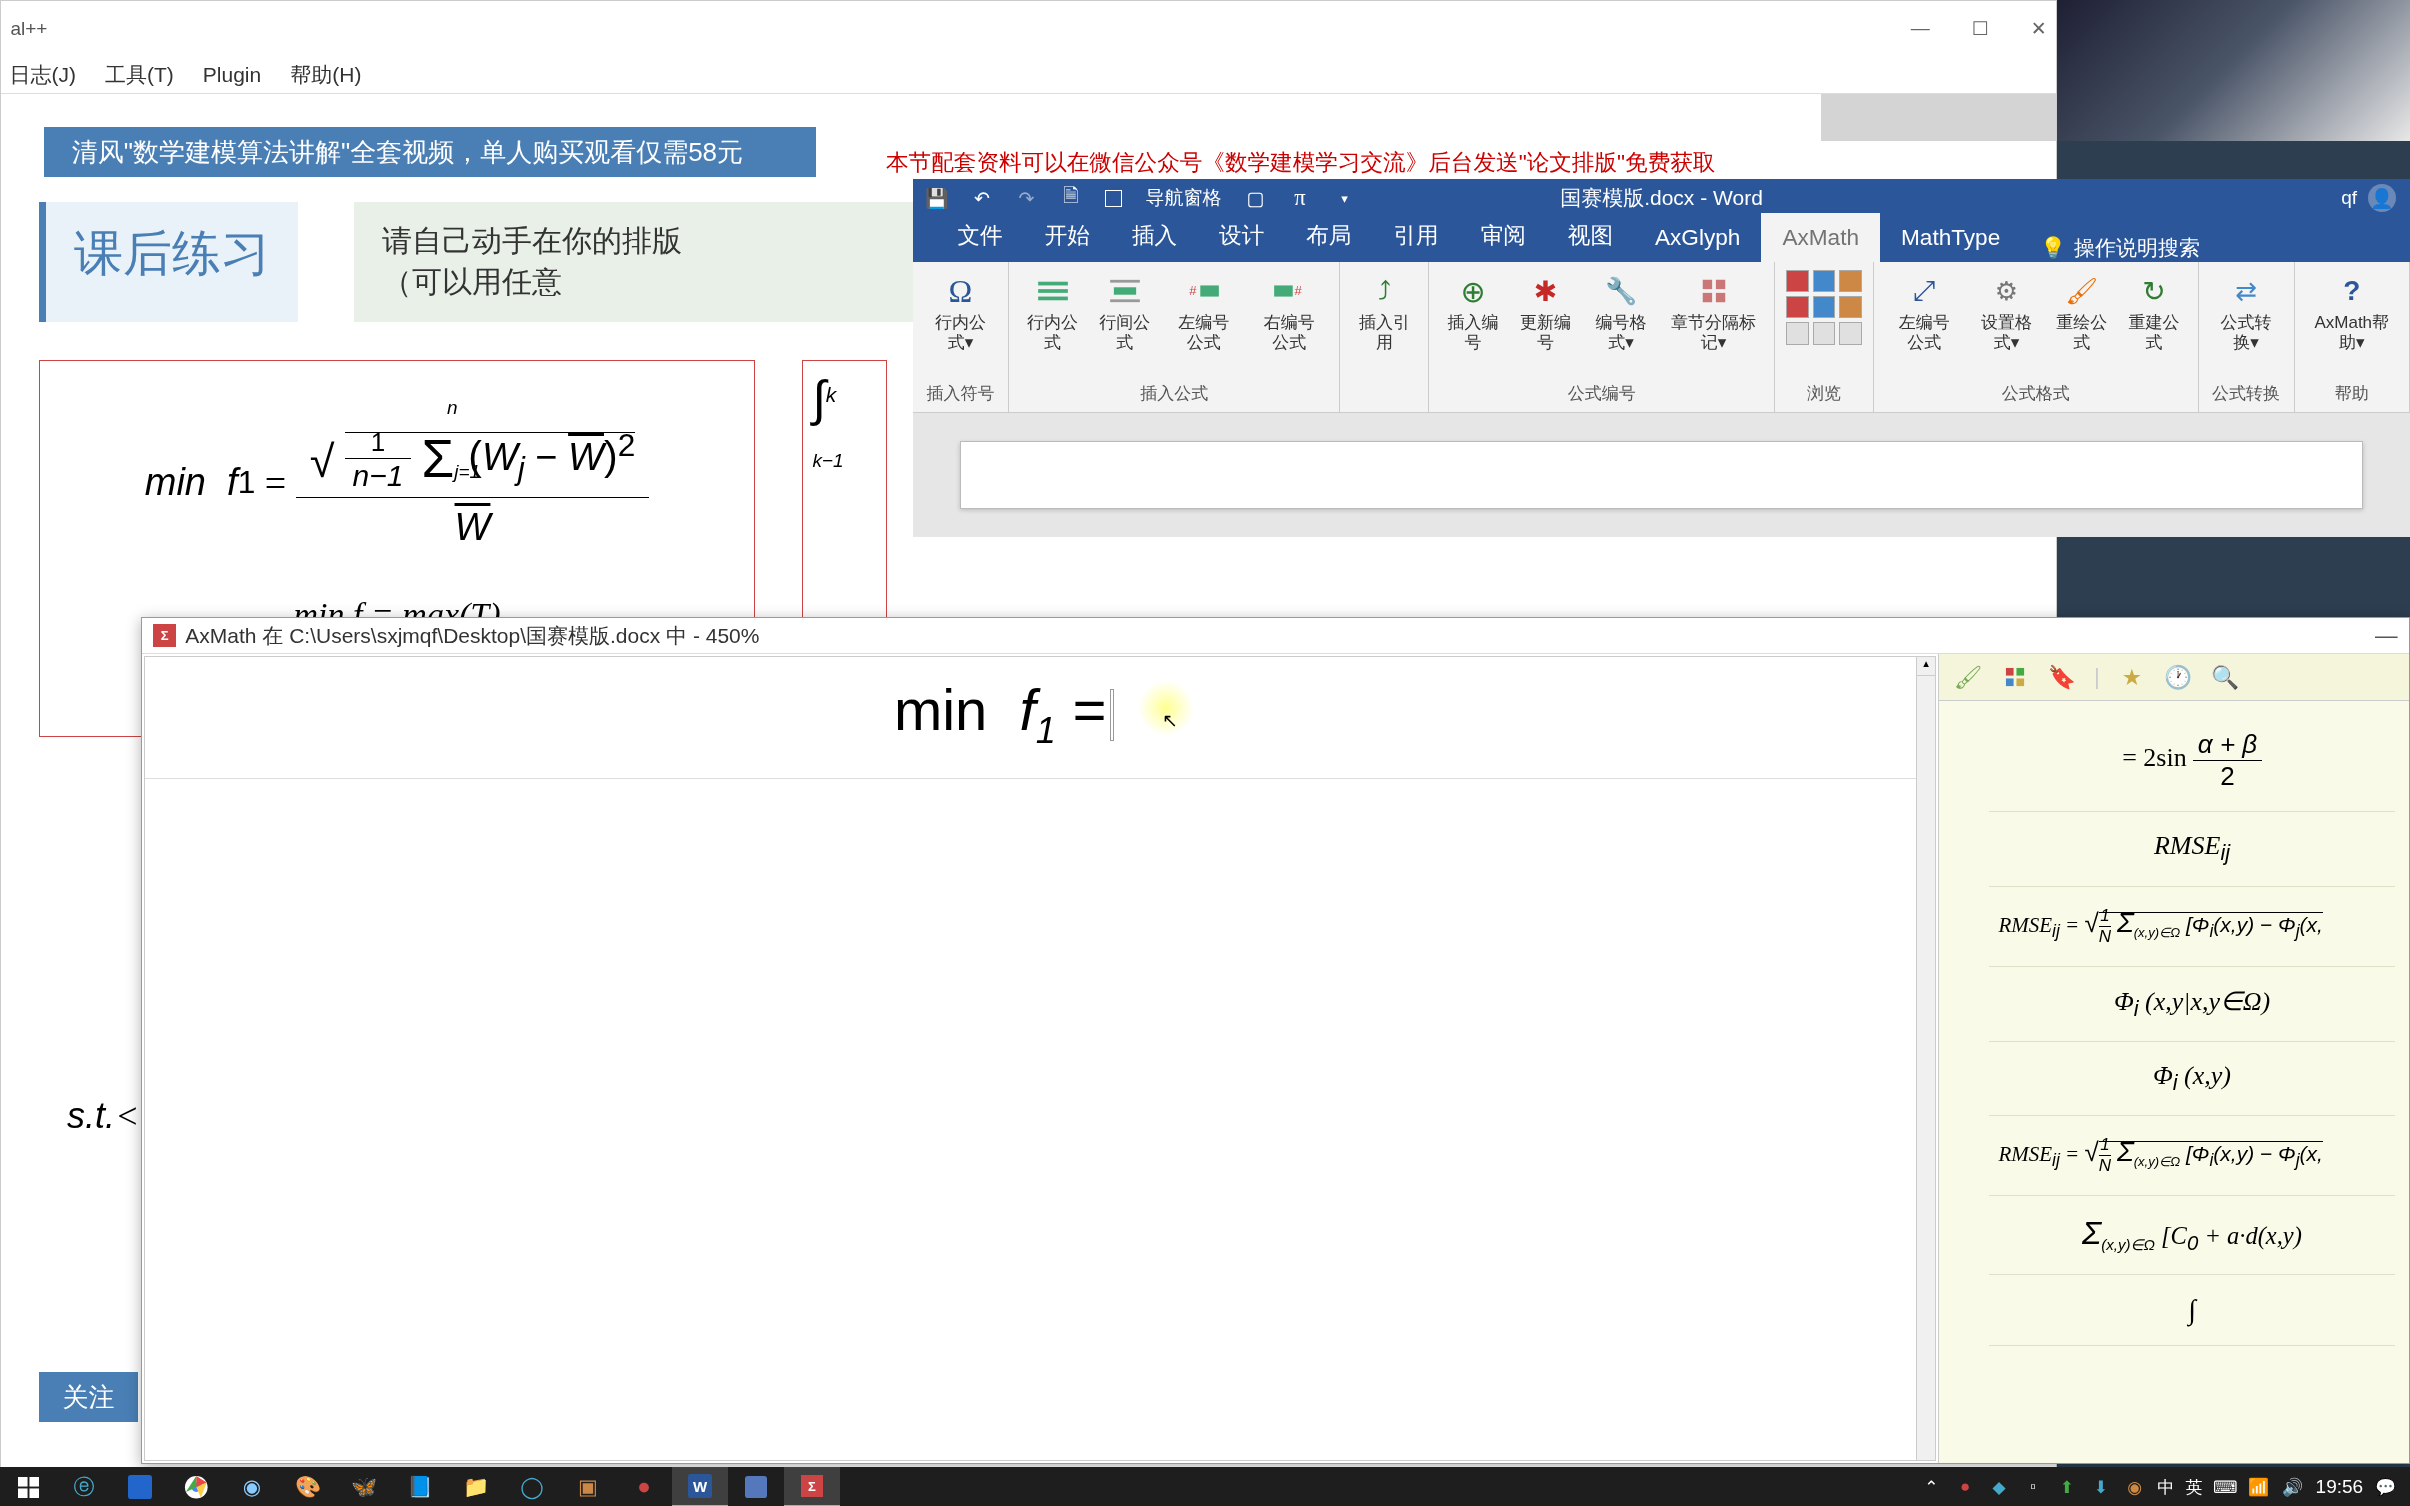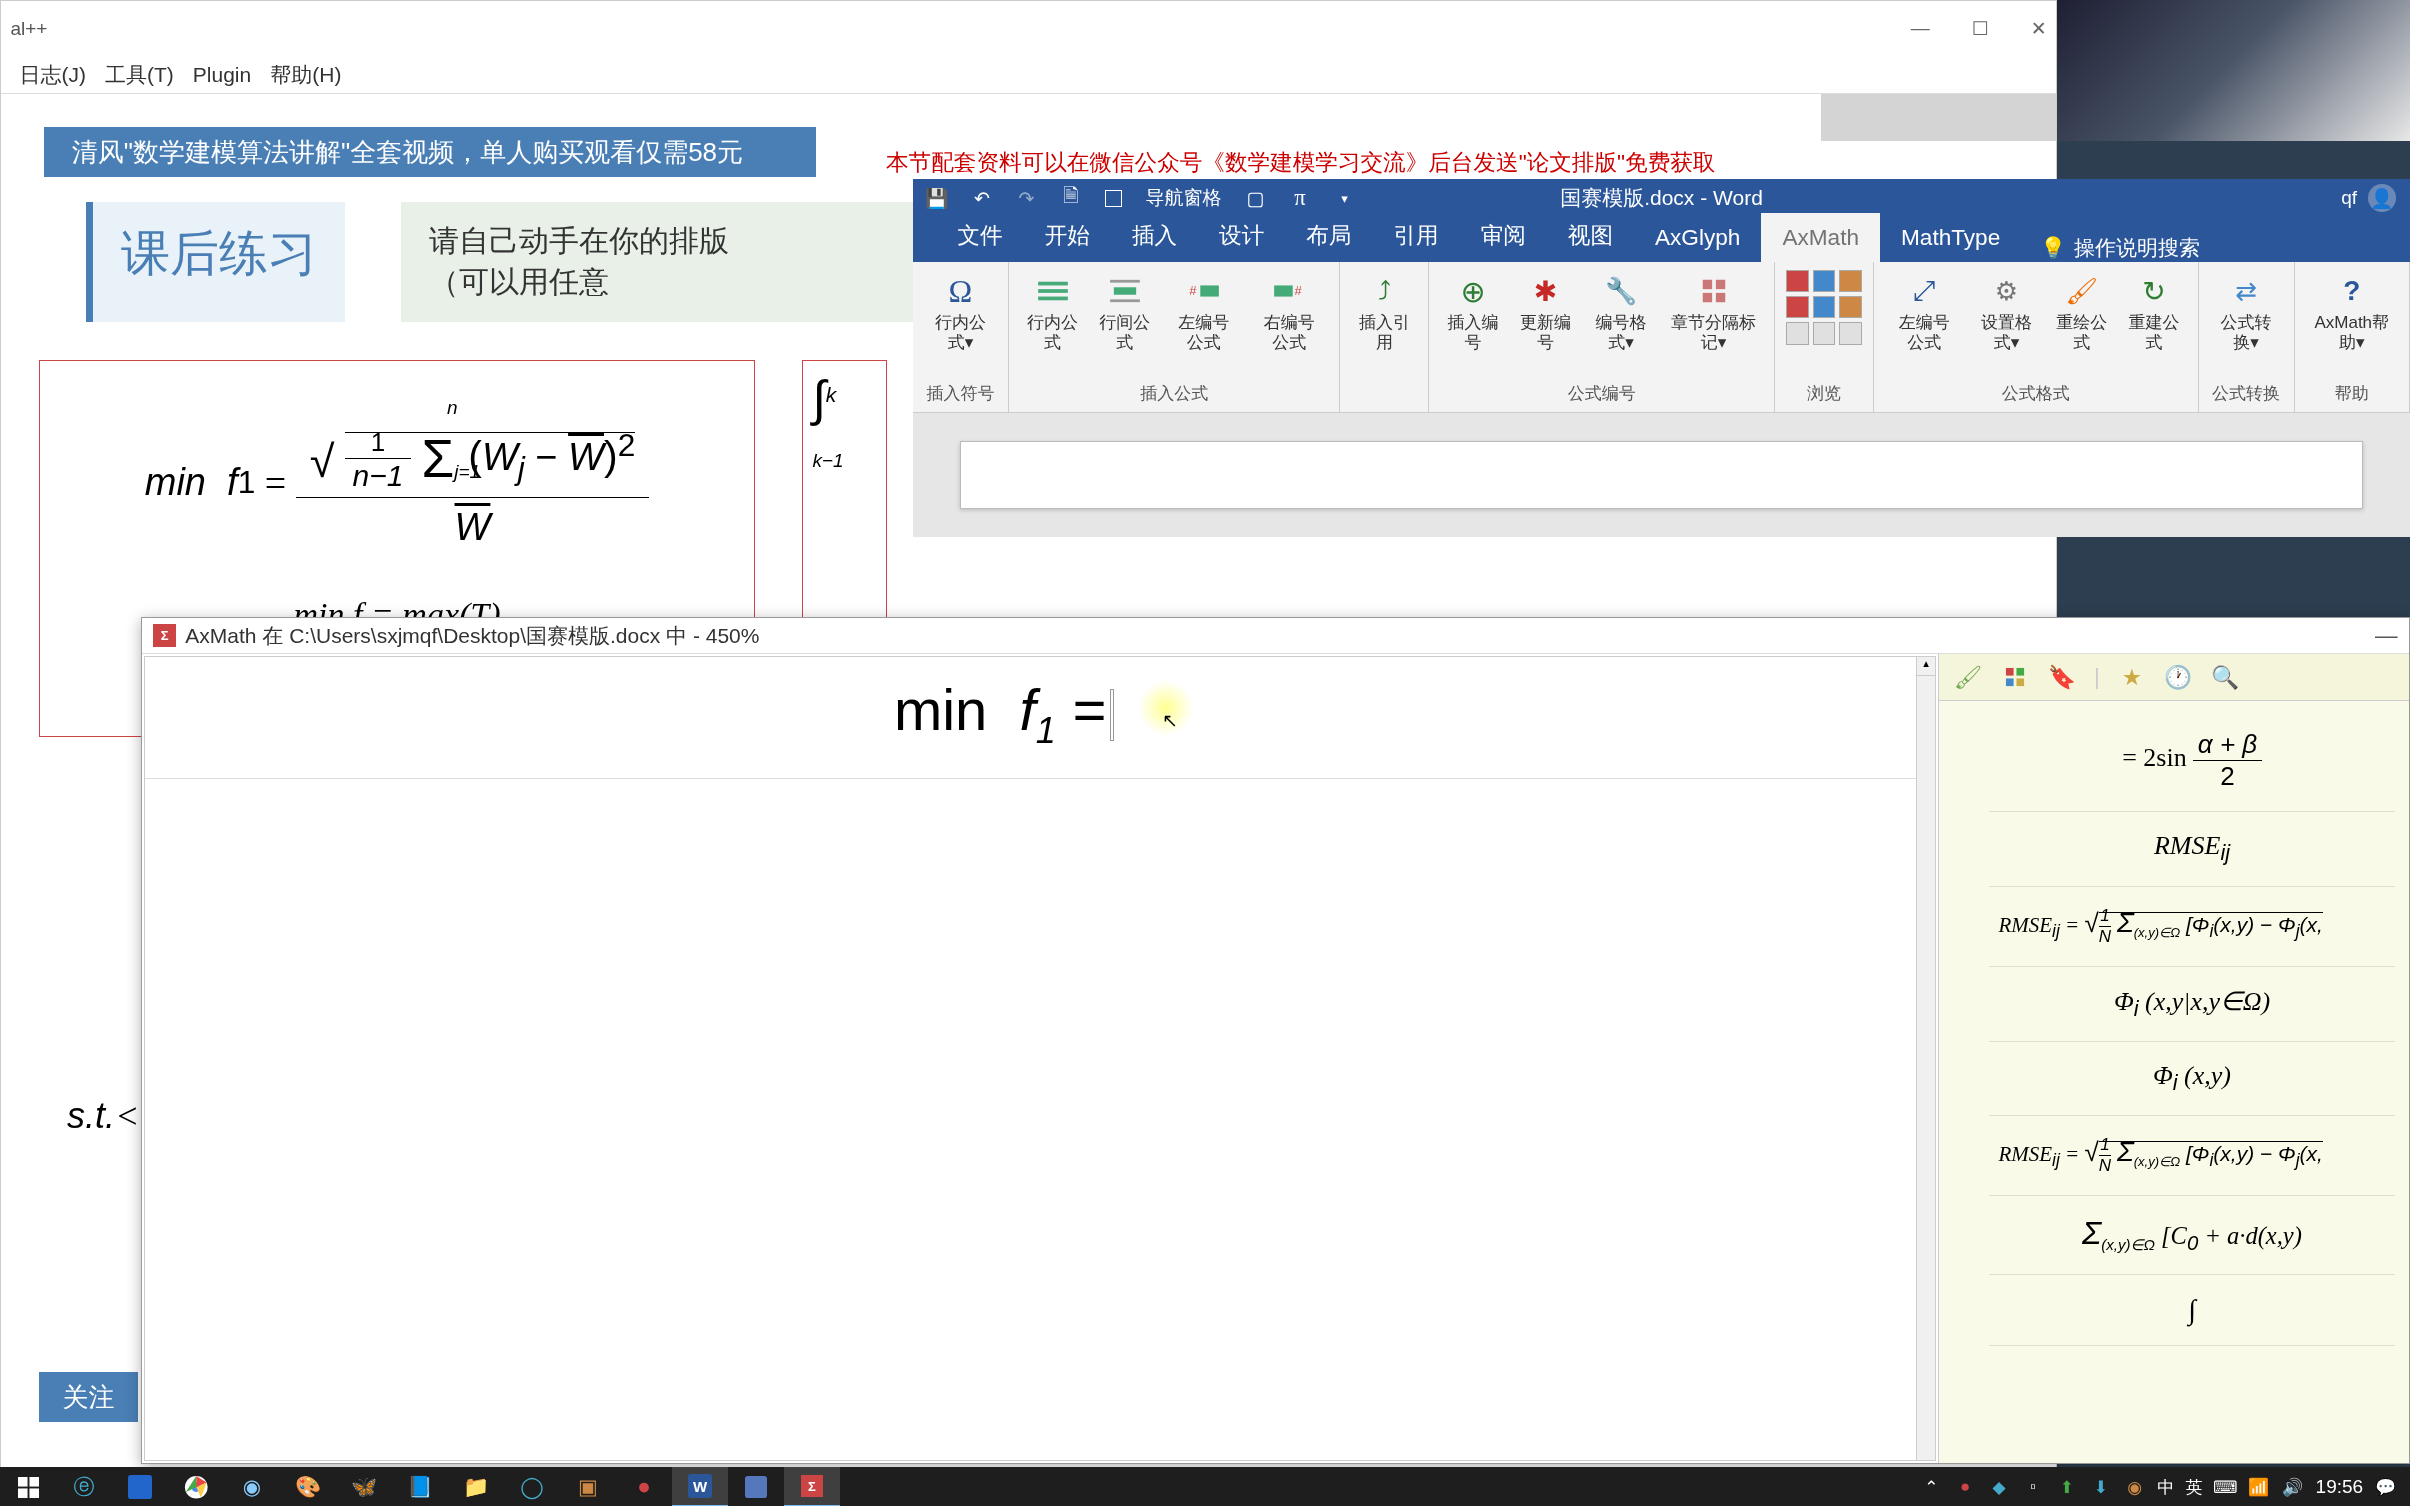--- a/index.html
+++ b/index.html
@@ -6,30 +6,30 @@
     body { width: 2411px; height: 1507px; background: #2c3e50; overflow: hidden; position: relative; }
     
     
     .desktop-bg { position: absolute; right: 0; top: 0; width: 377px; height: 141px; background: linear-gradient(135deg, #1a1a2e 0%, #4a5568 50%, #e8e8e8 100%); }
     
     
     .back-window { position: absolute; left: 0; top: 0; width: 2057px; height: 1469px; background: #f0f0f0; border: 0.9px solid #ccc; }
     .back-titlebar { height: 55px; background: #fff; display: flex; align-items: center; padding: 0 9.4px; justify-content: space-between; }
     .back-title { font-size: 19px; color: #555; }
     .back-wincontrols { display: flex; gap: 42px; font-size: 19px; color: #666; }
-    .back-menubar { height: 38px; background: #fff; display: flex; align-items: center; padding: 0 11px; gap: 4px; border-bottom: 0.9px solid #ddd; }
+    .back-menubar { height: 38px; background: #fff; display: flex; align-items: center; padding: 0 1px; gap: 14px; border-bottom: 0.9px solid #ddd; }
     .back-menuitem { font-size: 21px; color: #333; padding: 2.8px 7.5px; }
     .back-content { background: #fff; margin: 0; padding: 33px 38px; height: calc(100% - 92px); position: relative; }
     .back-gray-bar { position: absolute; right: 0; top: 0; width: 235px; height: 47px; background: #d4d4d4; }
     
     .blue-banner { background: #4a7fb5; color: #fff; padding: 7.5px 28px; font-size: 26px; width: 772px; margin-left: 4.7px; }
     .red-text { color: #c00; font-size: 22.6px; margin-top: -30px; margin-left: 847px; }
     
     .section-row { display: flex; margin-top: 23.5px; gap: 56px; }
-    .section-title { font-size: 49px; color: #4a7fb5; font-family: "KaiTi", serif; padding: 19px 28px; background: #eaf2f9; border-left: 7.5px solid #4a7fb5; margin-left: 47px; }
+    .section-title { font-size: 49px; color: #4a7fb5; font-family: "KaiTi", serif; padding: 19px 28px; background: #eaf2f9; border-left: 7.5px solid #4a7fb5; }
     .section-prompt { background: #e8f0e8; padding: 19px 28px; font-size: 30px; font-family: "KaiTi", serif; color: #333; flex: 1; }
     
     .formula-boxes { display: flex; gap: 47px; margin-top: 38px; }
     .formula-box { border: 1.9px solid #c44; padding: 28px; min-height: 377px; }
     .formula-box.left { width: 716px; }
     .formula-box.right { width: 85px; padding: 9.4px; }
     .formula-img { font-family: "Times New Roman", serif; font-size: 38px; display: flex; align-items: center; justify-content: center; min-height: 188px; }
     .st-text { font-family: "Times New Roman", serif; font-style: italic; font-size: 36px; margin-top: 358px; margin-left: 28px; }
     .blue-tag { background: #4a7fb5; color: #fff; padding: 7.5px 23.5px; font-size: 26px; font-family: "KaiTi", serif; position: absolute; left: 38px; bottom: 47px; }
     

